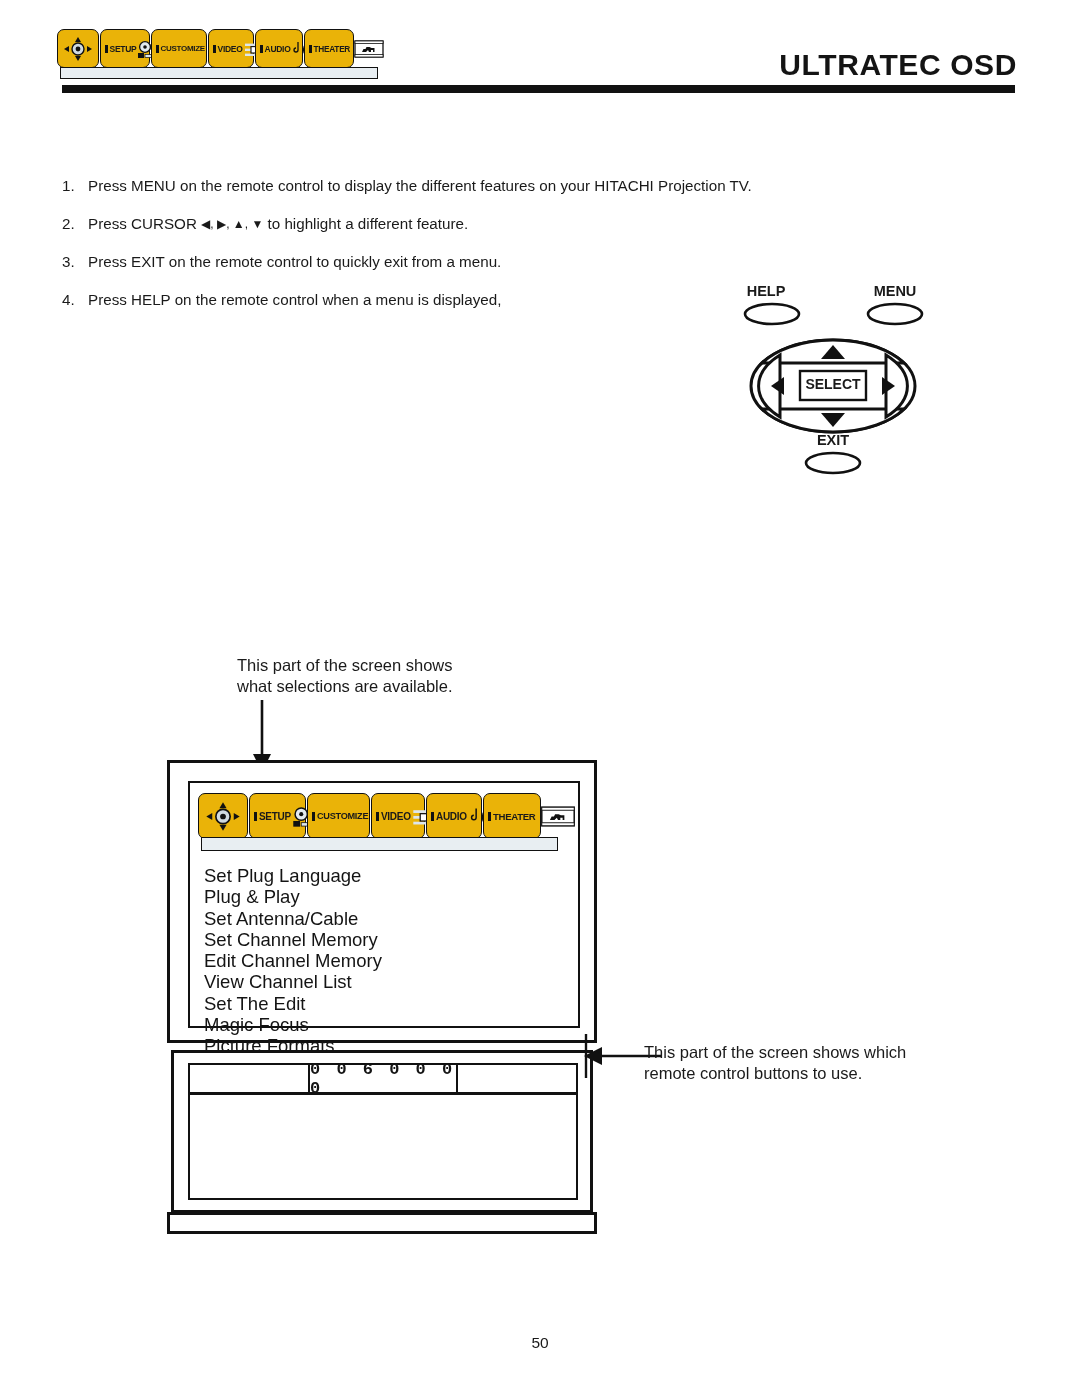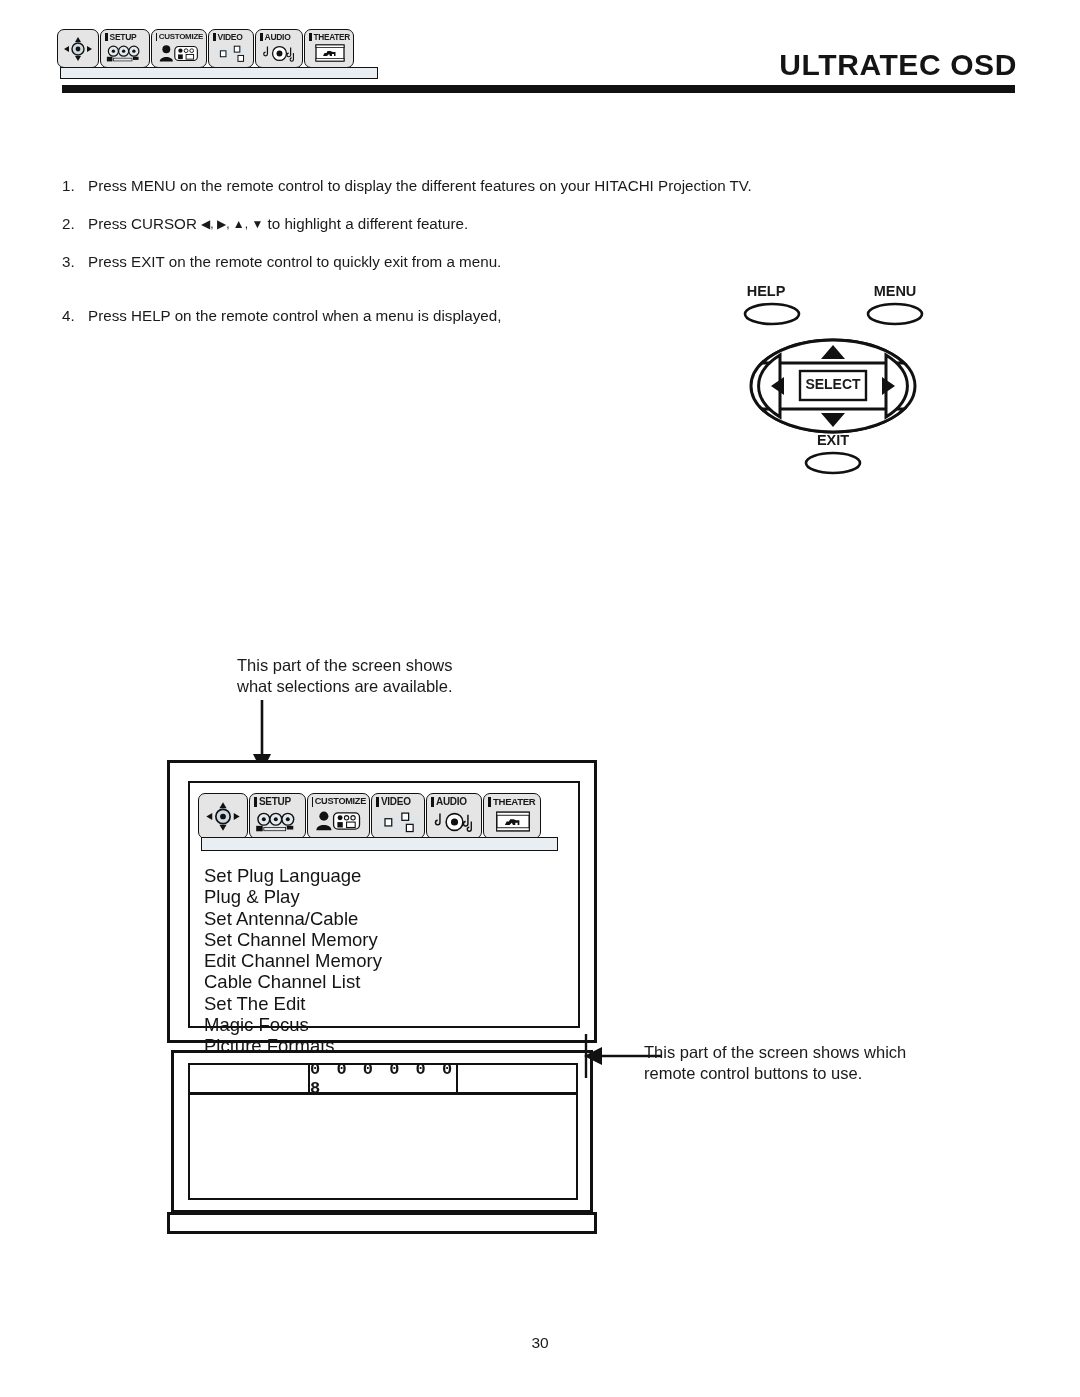--- a/index.html
+++ b/index.html
@@ -21,25 +21,25 @@
     width: 330px; height: 50px;
   }
   .iconbar {
     display: flex;
     align-items: flex-end;
     gap: 1px;
   }
   .tabbtn {
     border: 1.6px solid #111;
     border-radius: 7px;
-    background: #e5e5e5;
+    background: #eab308;
     box-sizing: border-box;
     position: relative;
     display: flex;
-    flex-direction: column;
+    flex-direction: row;
     justify-content: flex-start;
   }
   .tablabel {
     font-weight: bold;
     letter-spacing: -0.3px;
     line-height: 1;
     white-space: nowrap;
     display: flex;
     align-items: center;
   }
@@ -297,21 +297,21 @@
 </div>
 
 <div class="step" style="left:62px; top:213px;">
   <span class="num">2.</span><span>Press CURSOR </span><span class="arrowglyph">◀, ▶, ▲, ▼</span><span> to highlight a different feature.</span>
 </div>
 
 <div class="step" style="left:62px; top:251px;">
   <span class="num">3.</span><span>Press EXIT on the remote control to quickly exit from a menu.</span>
 </div>
 
-<div class="step" style="left:62px; top:305px;">
+<div class="step" style="left:62px; top:289px;">
   <span class="num">4.</span><span>Press HELP on the remote control when a menu is displayed,</span>
 </div>
 
 <div class="abs" id="remote-diagram">
   <svg width="210" height="200" viewBox="0 0 210 200">
 
     <ellipse cx="44" cy="31" rx="27" ry="10" fill="#fff" stroke="#111" stroke-width="2.6"></ellipse>
 
     <ellipse cx="167" cy="31" rx="27" ry="10" fill="#fff" stroke="#111" stroke-width="2.6"></ellipse>
 
@@ -455,47 +455,47 @@
       </div>
 
       <div class="barstrip abs" style="left:11px; top:54px; width:357px; height:14px;"></div>
 
       <div class="osd-menu-list">
         <div>Set Plug Language</div>
         <div>Plug &amp; Play</div>
         <div>Set Antenna/Cable</div>
         <div>Set Channel Memory</div>
         <div>Edit Channel Memory</div>
-        <div>Cable Channel List</div>
+        <div>View Channel List</div>
         <div>Set The Edit</div>
         <div>Magic Focus</div>
         <div>Picture Formats</div>
       </div>
 
       <div class="osd-divider"></div>
       <div class="osd-footer">
         <div class="quit">To Quit</div>
         <div class="exitbox">Exit</div>
       </div>
     </div>
   </div>
 
   <div class="tv-lowerbody">
     <div class="tv-ctrlrow">
       <div class="seg" style="flex:0 0 118px;"></div>
-      <div class="seg dots" style="flex:0 0 146px;">0 0 0 0 0 0 8</div>
+      <div class="seg dots" style="flex:0 0 146px;">0 0 6 0 0 0 0</div>
       <div class="seg last" style="flex:1;"></div>
     </div>
     <div class="tv-lowerpanel"></div>
   </div>
 
   <div class="tv-base"></div>
 </div>
 
 <svg class="abs" style="left:576px; top:1032px;" width="90" height="48">
   <line x1="10" y1="2" x2="10" y2="46" stroke="#111" stroke-width="2.4"></line>
   <line x1="22" y1="24" x2="86" y2="24" stroke="#111" stroke-width="2.6"></line>
   <polygon points="8,24 26,15 26,33" fill="#111"></polygon>
 </svg>
 <div class="callout" style="left:644px; top:1042px;">This part of the screen shows which
 remote control buttons to use.</div>
 
-<div class="abs" id="page-number">30</div>
+<div class="abs" id="page-number">50</div>
 
 </body></html>

